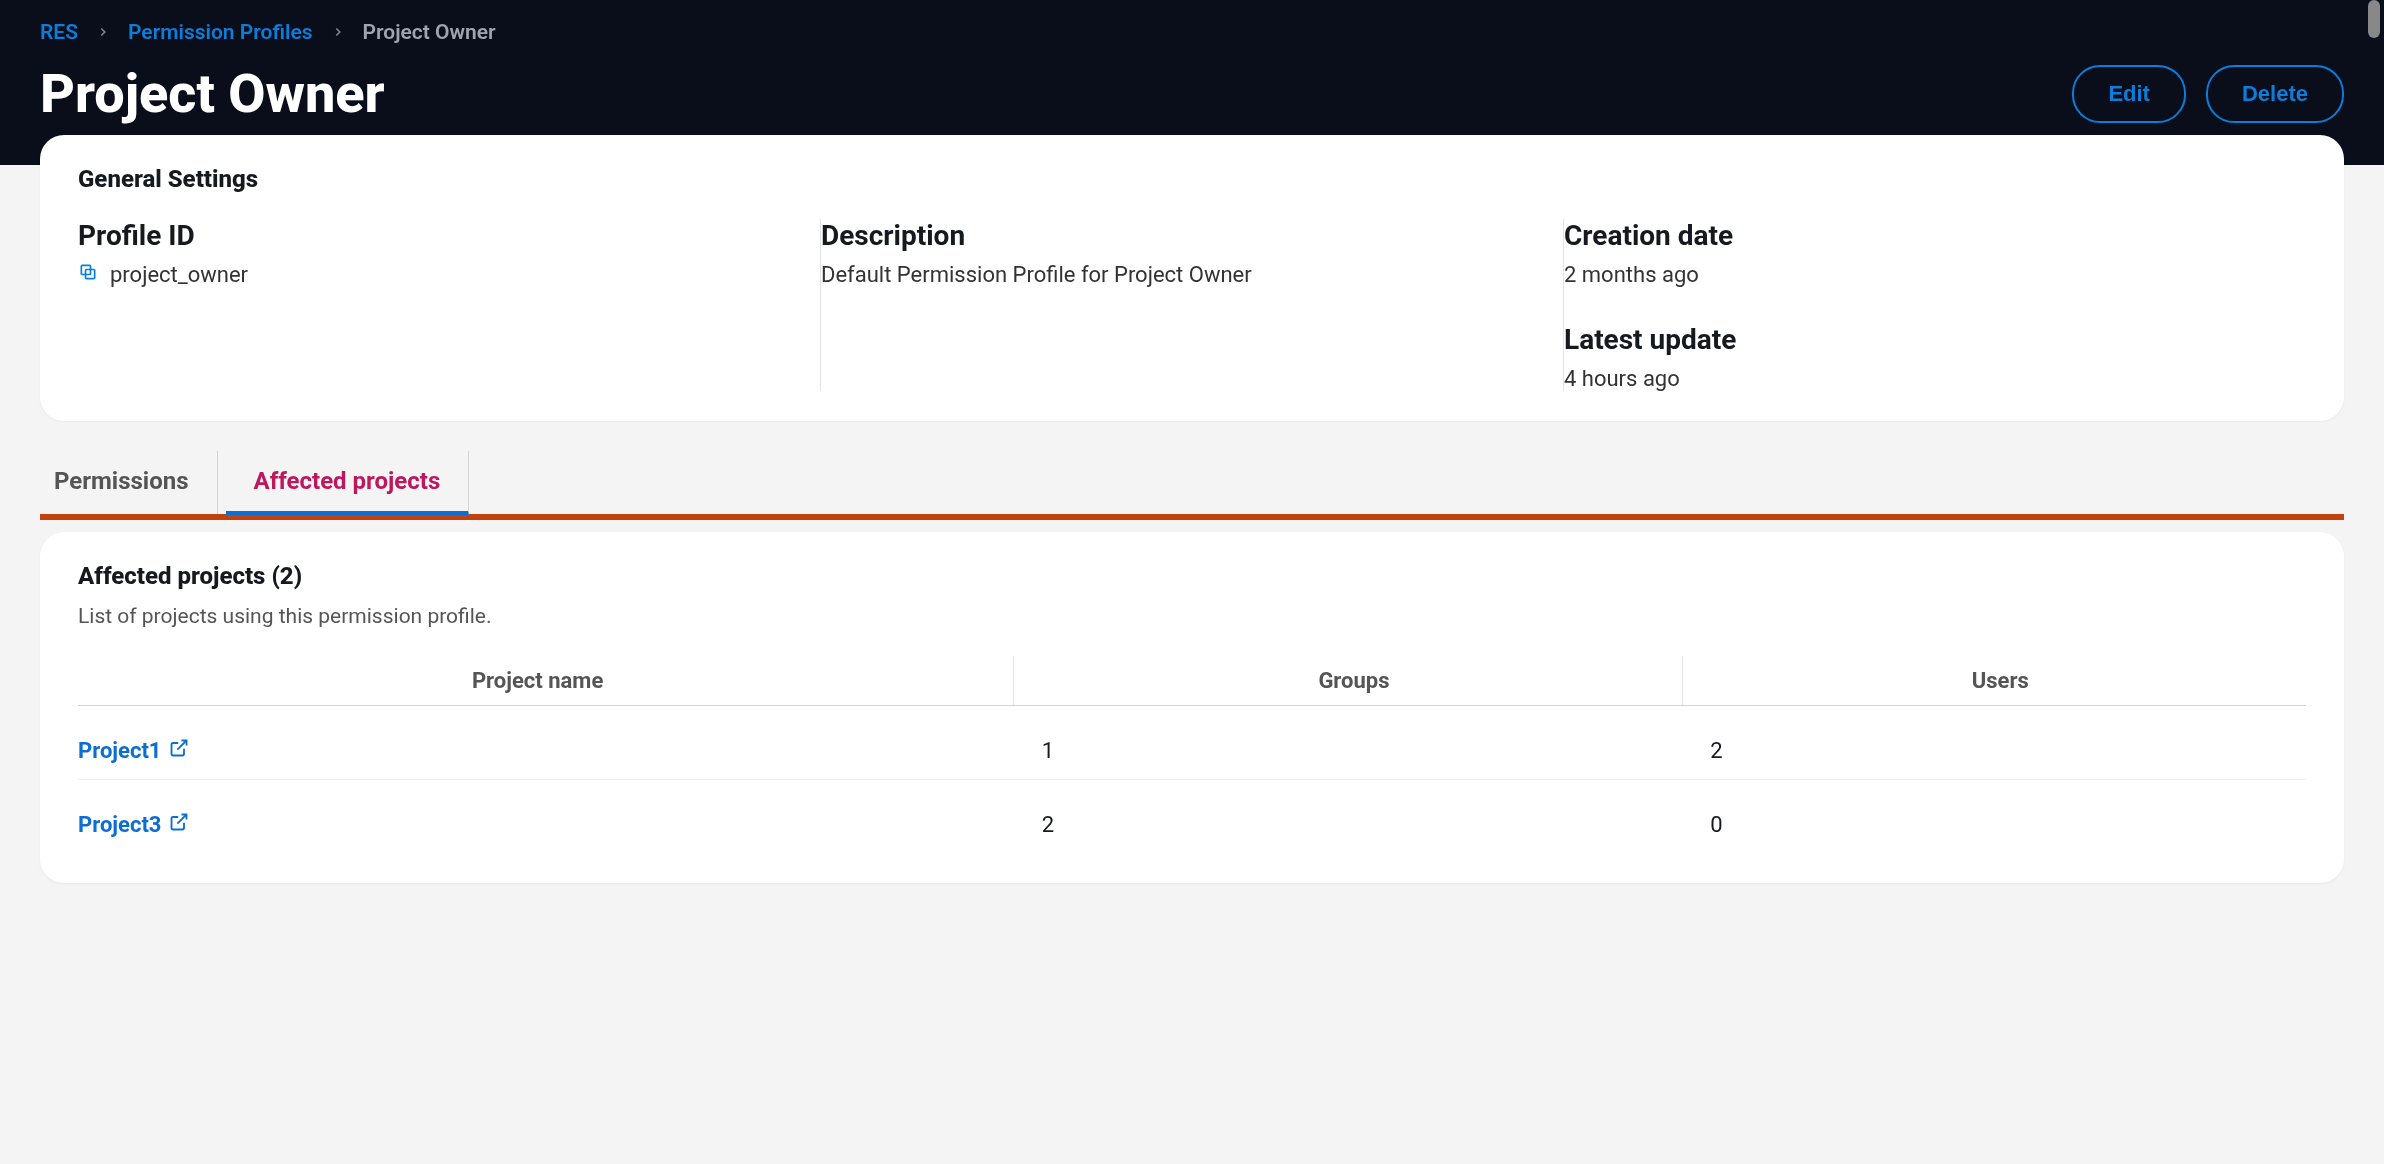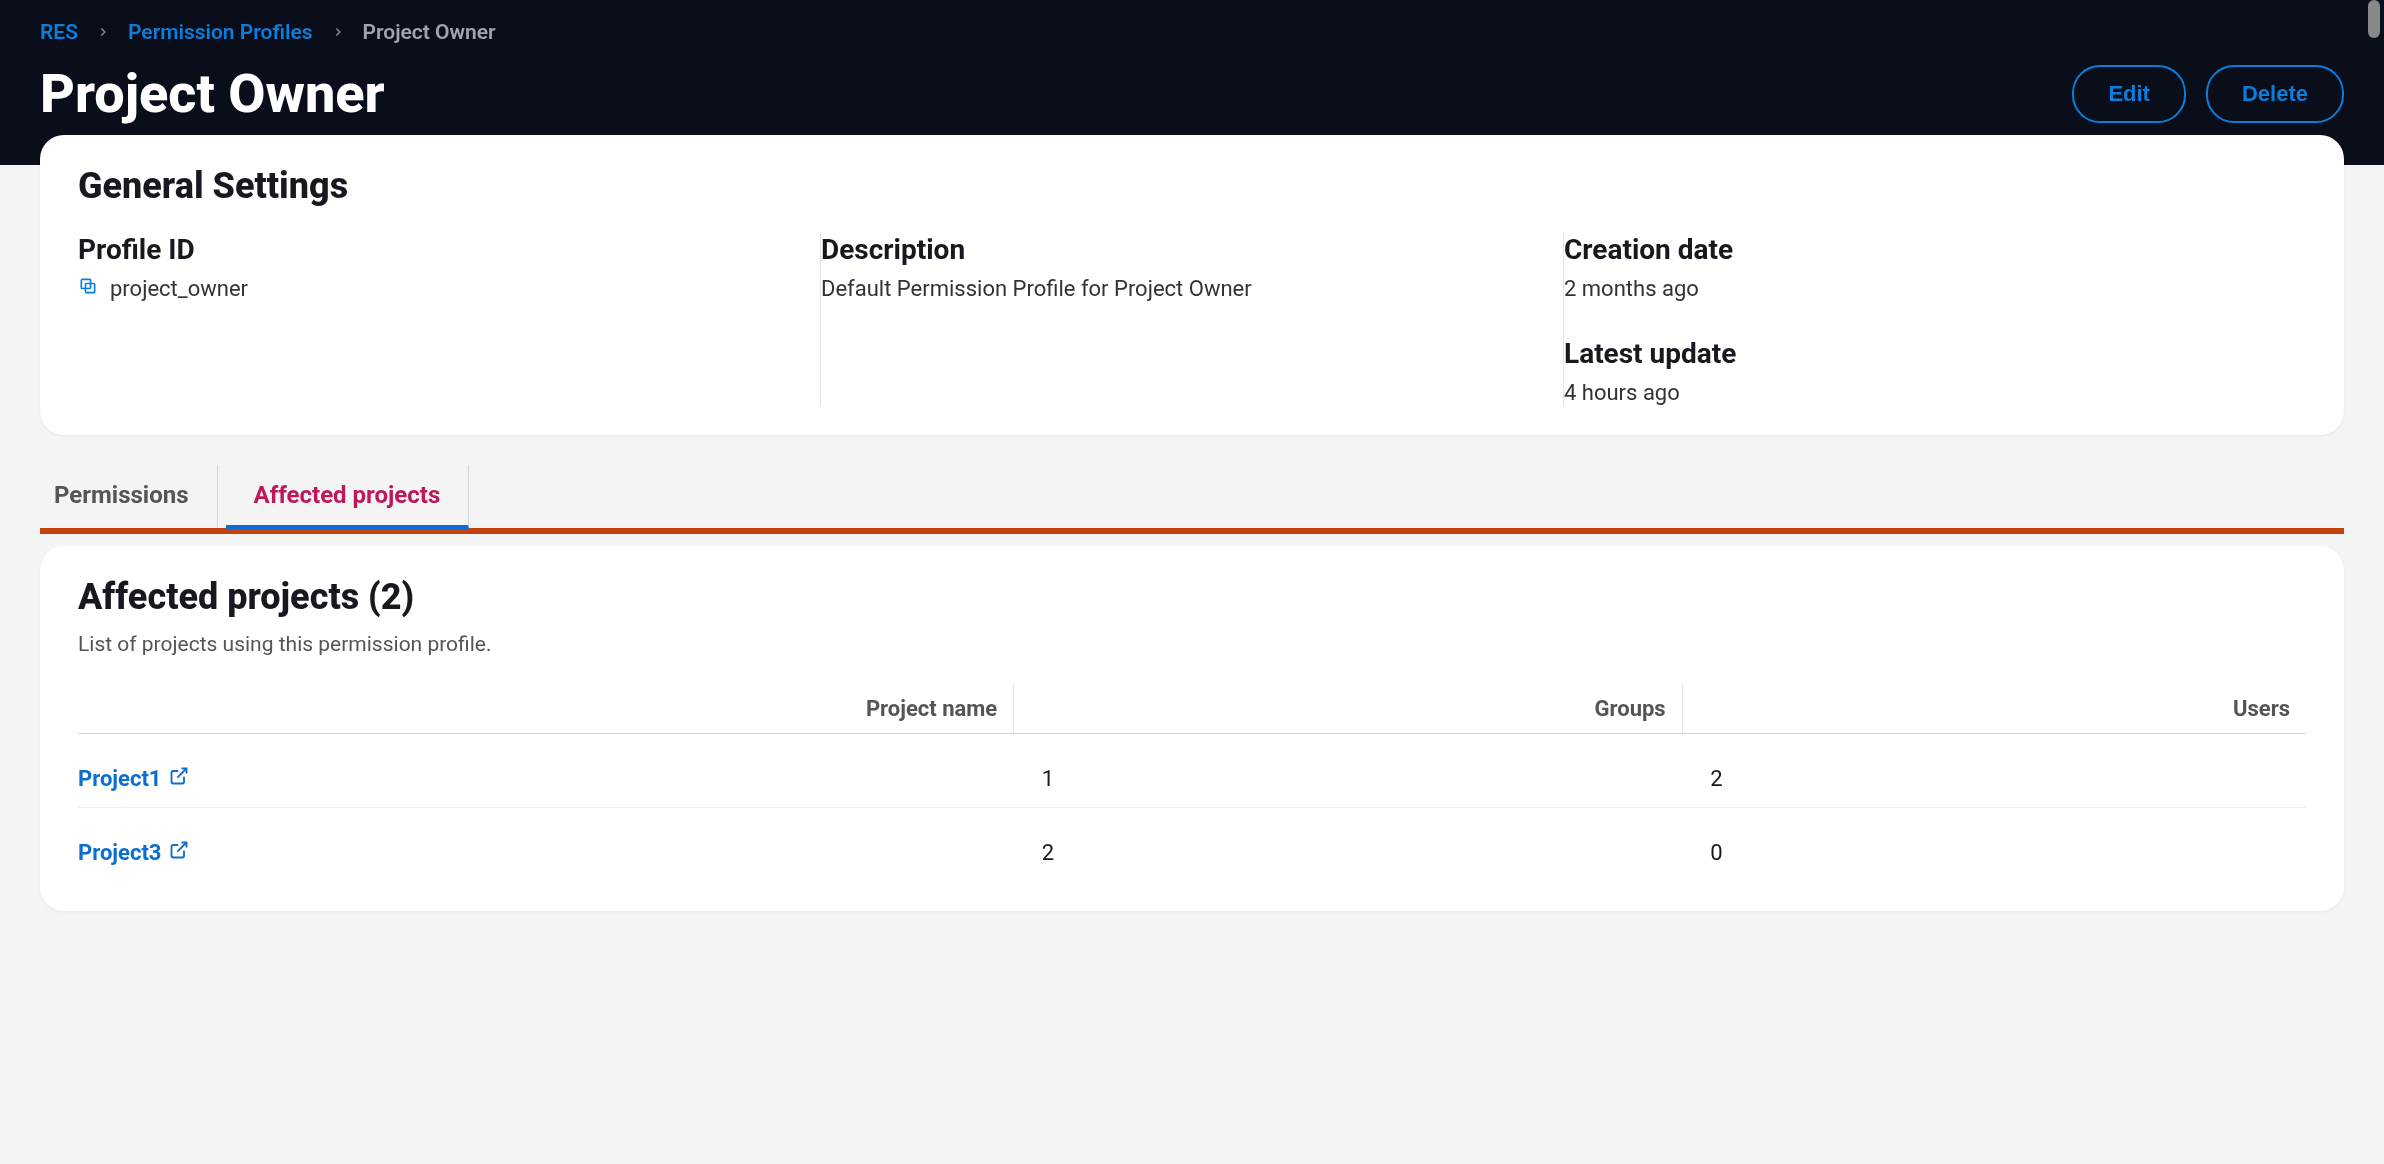--- a/index.html
+++ b/index.html
@@ -47,21 +47,21 @@
   }
   .content { padding: 0 40px 40px 40px; margin-top: -30px; }
   .card {
     background: #fff;
     border-radius: 24px;
     padding: 30px 38px;
     margin-bottom: 30px;
     box-shadow: 0 1px 3px rgba(0,0,0,0.05);
   }
   .card h2 {
-    font-size: 36px;
+    font-size: 24px;
     font-weight: 800;
     margin-bottom: 26px;
   }
   .settings-columns {
     display: flex;
   }
   .settings-col {
     flex: 1;
     padding-right: 30px;
   }
@@ -113,21 +113,21 @@
     font-size: 21px;
     color: #555;
     margin-top: -12px;
     margin-bottom: 28px;
   }
   table {
     width: 100%;
     border-collapse: collapse;
   }
   th {
-    text-align: right;
+    text-align: center;
     font-size: 22px;
     font-weight: 700;
     color: #555;
     padding: 12px 16px 12px 0;
     border-bottom: 1px solid #d5d5d5;
   }
   th:not(:first-child){ border-left: 1px solid #e3e3e3; padding-left: 28px;}
   td {
     padding: 32px 16px 16px 0;
     font-size: 22px;

